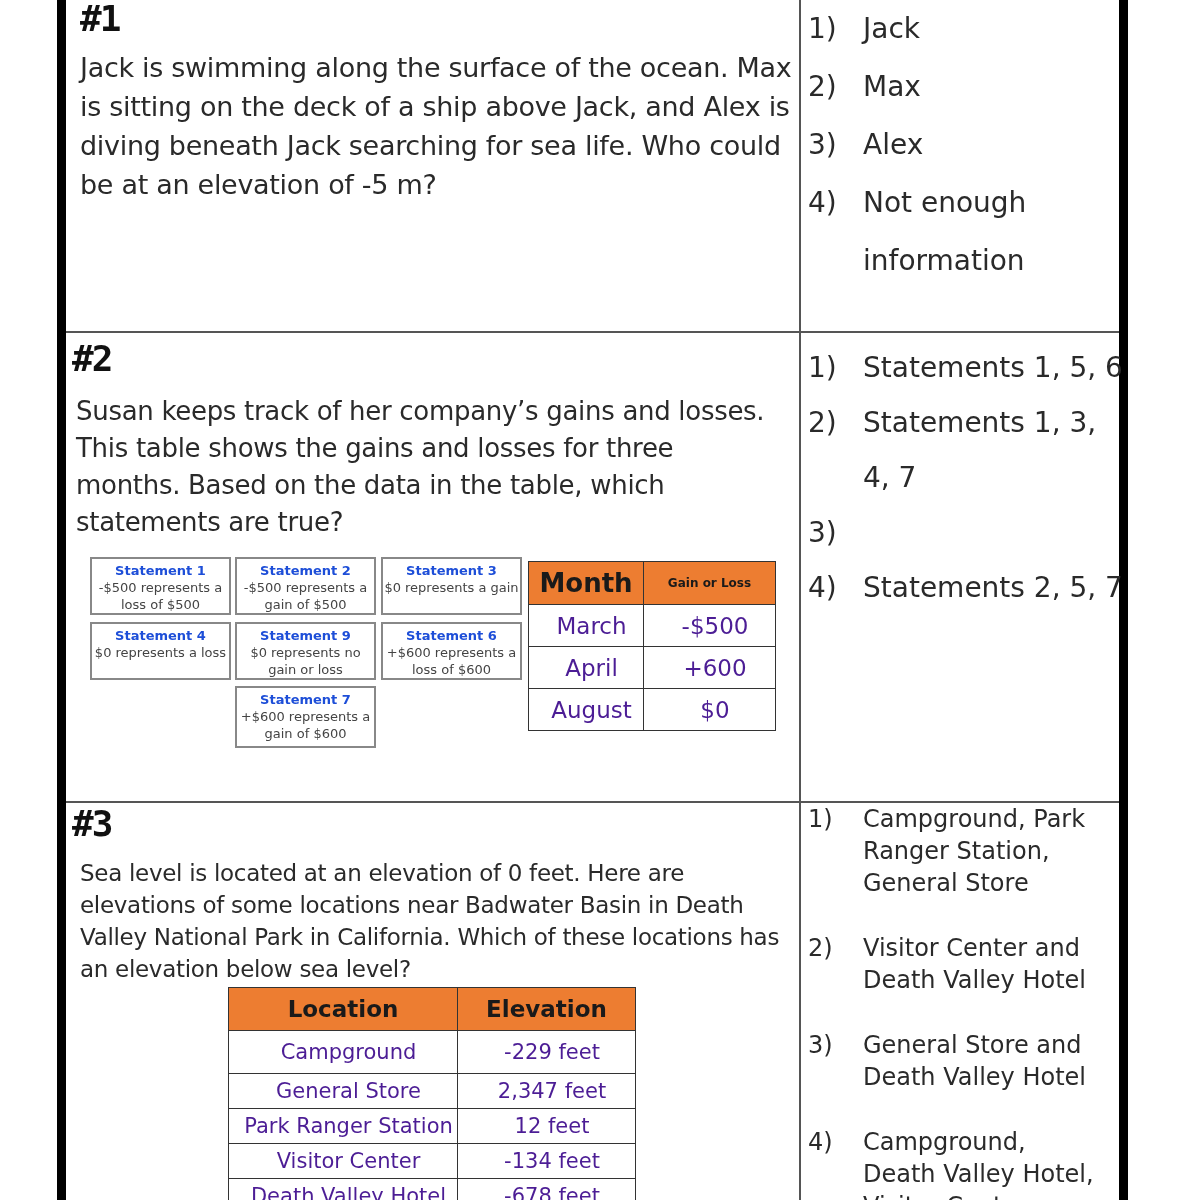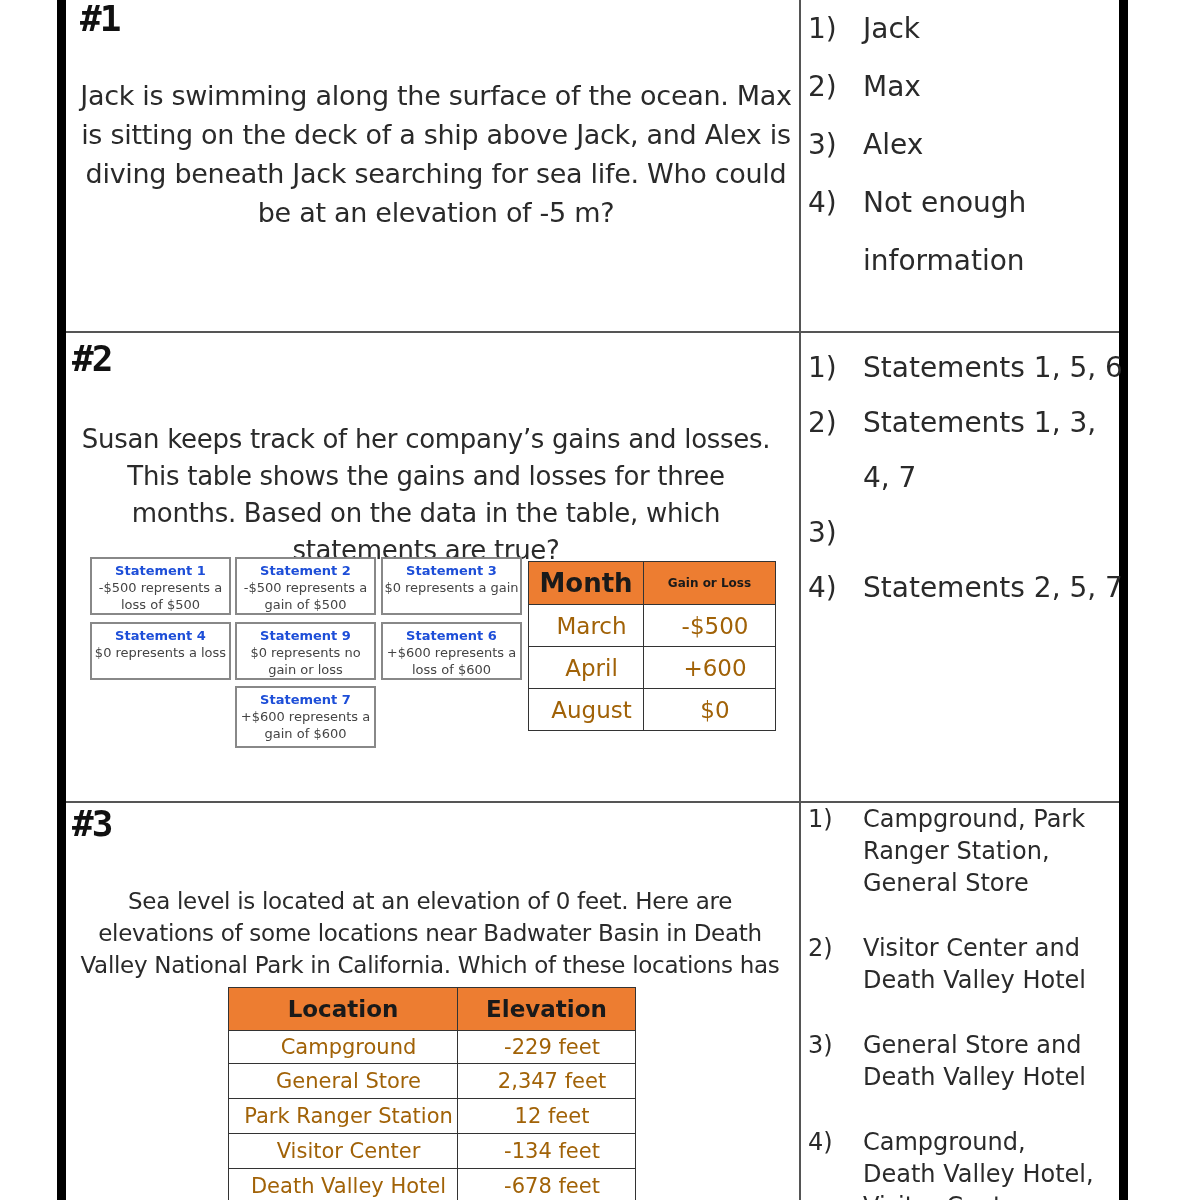--- a/index.html
+++ b/index.html
@@ -1,31 +1,31 @@
 <!DOCTYPE html>
 <html><head>
   <meta charset="utf-8">
   <style>
     html, body { margin: 0; padding: 0; background: #ffffff; }
     body { width: 1198px; height: 1200px; overflow: hidden; position: relative; font-family: "DejaVu Sans", sans-serif; color: #262626; }
     .page { position: absolute; left: 57px; top: 0; width: 1071px; height: 1200px; border-left: 9px solid #000; border-right: 9px solid #000; box-sizing: border-box; }
     .vdiv { position: absolute; left: 733px; top: 0; width: 2px; height: 1200px; background: #555; }
     .hdiv { position: absolute; left: 0; width: 1053px; height: 2px; background: #555; }
     .qnum { position: absolute; left: 14px; font-family: "DejaVu Sans Mono", monospace; font-weight: bold; font-size: 36px; color: #111; letter-spacing: -2px; }
-    .qtext { position: absolute; text-align: center; font-size: 27px; line-height: 39px; color: #2a2a2a; letter-spacing: -0.3px; margin-top: 28px; }
+    .qtext { position: absolute; text-align: left; font-size: 27px; line-height: 39px; color: #2a2a2a; letter-spacing: -0.3px; }
     .opts { position: absolute; left: 742px; width: 320px; }
     .opt { display: flex; font-size: 28px; color: #2a2a2a; }
     .opt .n { width: 55px; flex: none; }
     .opt .t { flex: 1; }
     .stmt-grid { position: absolute; left: 24px; top: 557px; width: 436px; height: 192px; }
     .stmt { position: absolute; width: 141px; height: 58px; border: 2px solid #888; box-sizing: border-box; text-align: center; font-size: 13px; line-height: 17px; color: #444; padding-top: 3px; }
     .stmt b { display: block; color: #1d4ed8; }
     table.data { position: absolute; border-collapse: collapse; }
     table.data th { background: #ED7D31; color: #1a1a1a; font-weight: bold; border: 1.5px solid #333; }
-    table.data td { border: 1.5px solid #333; text-align: center; color: #a16207; padding-left: 12px; }
+    table.data td { border: 1.5px solid #333; text-align: center; color: #4c1d95; padding-left: 12px; }
   </style>
 </head>
 <body>
 
 <div class="page">
   <div class="vdiv"></div>
   <div class="hdiv" style="top:331px"></div>
   <div class="hdiv" style="top:801px"></div>
 
   <div>
@@ -112,21 +112,21 @@
     <div class="qtext" style="left:14px;top:857px;width:700px;font-size:23px;line-height:32px;">Sea level is located at an elevation of 0 feet. Here are elevations of some locations near Badwater Basin in Death Valley National Park in California. Which of these locations has an elevation below sea level?</div>
 
     <table class="data" style="left:162px;top:987px;width:408px;">
       <thead>
         <tr>
           <th style="width:226px;height:40px;font-size:23px">Location</th>
           <th style="height:40px;font-size:23px">Elevation</th>
         </tr>
       </thead>
       <tbody style="font-size:21px">
-        <tr style="height:33px">
+        <tr style="height:43px">
             <td>Campground</td>
             <td>-229 feet</td>
           </tr>
         <tr style="height:35px">
             <td>General Store</td>
             <td>2,347 feet</td>
           </tr>
         <tr style="height:35px">
             <td>Park Ranger Station</td>
             <td>12 feet</td>

